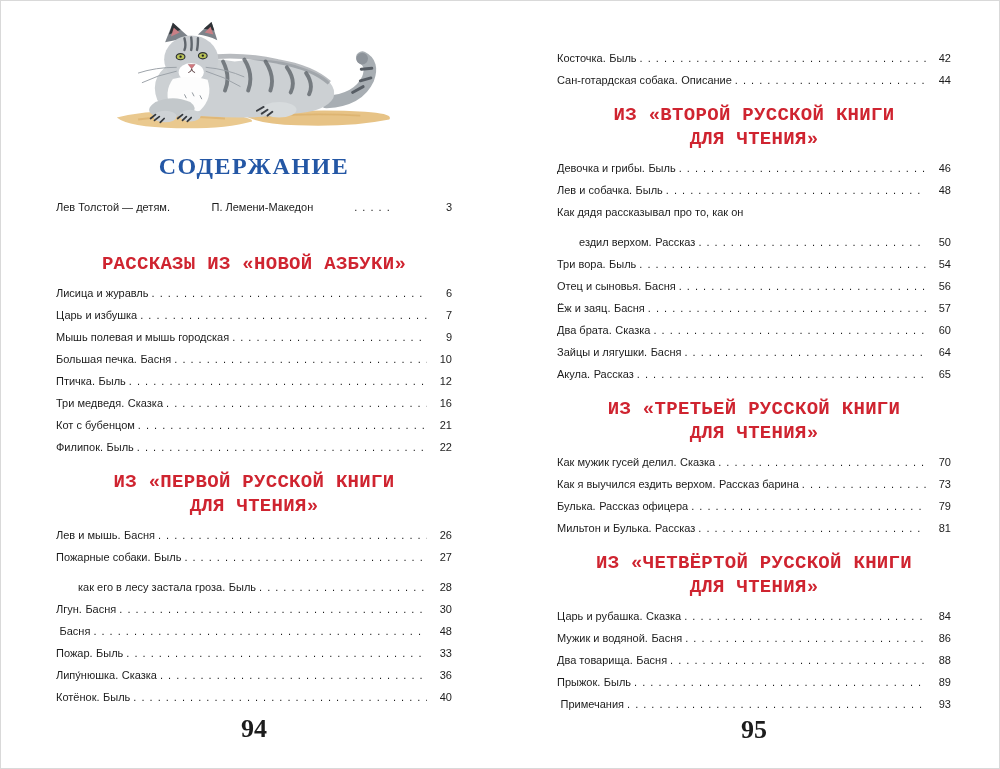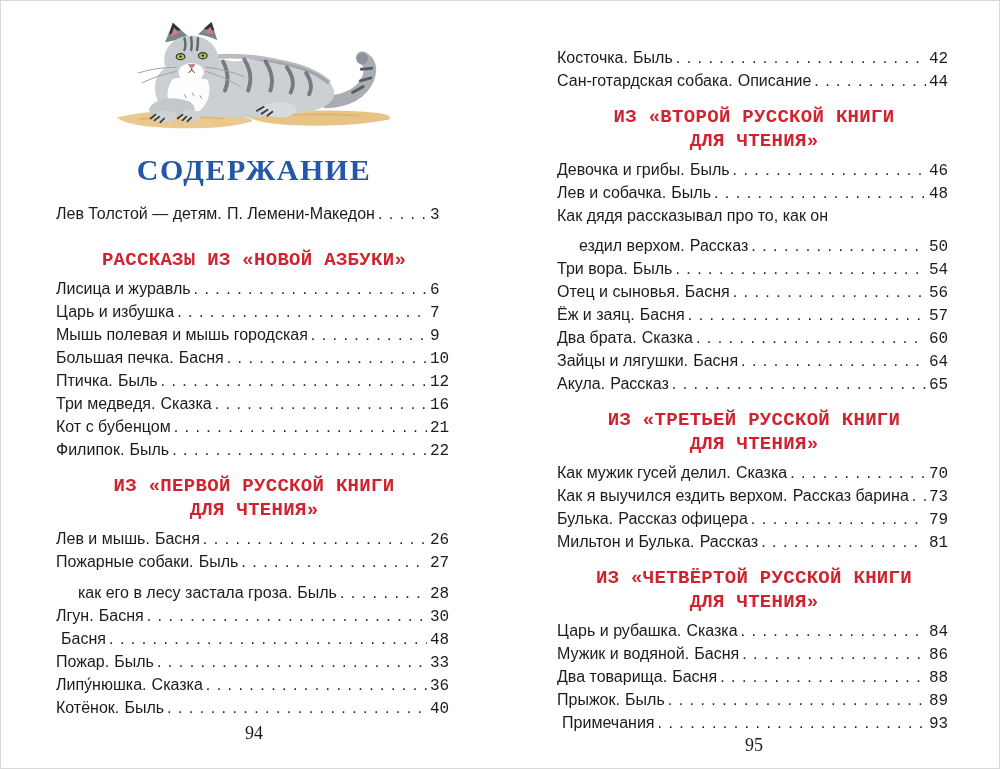--- a/index.html
+++ b/index.html
@@ -10,47 +10,47 @@
   }
   .page { display:flex; flex-direction:column; height:100%; overflow:hidden; }
   .page-left  { width:500px; padding:0 48px 0 55px; }
   .page-right { width:500px; padding:46px 48px 0 57px; }
 
   .cat-wrap { margin-top:18px; height:114px; display:flex; justify-content:center; }
 
   .contents-title {
     margin:20px 0 16px; text-align:center;
     font-family:"Liberation Serif", serif; font-weight:bold;
-    font-size:30px; letter-spacing:1.5px; color:#2457a5;
+    font-size:24px; letter-spacing:1.5px; color:#2457a5;
   }
 
   .sec-head {
     margin:12px 0 6px; text-align:center;
     font-family:Liberation Mono, monospace; font-weight:bold;
     font-size:19px; line-height:24px; letter-spacing:0.3px; color:#cf2430;
   }
 
-  .row { display:flex; align-items:baseline; font-size:16px; line-height:22px; }
+  .row { display:flex; align-items:baseline; font-size:11px; line-height:22px; }
   .row .t { white-space:nowrap; }
   .row .g { white-space:nowrap; }
   .row .g:not(:empty) { margin-left:0.32em; }
   .row .dots { flex:1 1 auto; overflow:hidden; white-space:nowrap; margin:0 3px; min-width:10px; }
   .row .dots::after {
     content:". . . . . . . . . . . . . . . . . . . . . . . . . . . . . . . . . . . . . . . . . . . . . . . . . . . . . . . . . . . .";
     letter-spacing:1px;
   }
-  .row .pg { flex:0 0 auto; min-width:22px;font-family:Liberation Mono, monospace; }
+  .row .pg { flex:0 0 auto; text-align:right; min-width:22px; }
   .row.hang { margin-bottom:0; }
   .row.cont { padding-left:22px;margin-top:8px; }
-  .row.intro { margin-bottom:10px; }
+  .row.intro { margin-bottom:22px;gap:38px; }
   .row.notes { }
 
   .pageno {
     margin-top:auto; padding-bottom:24px; text-align:center;
-    font-family:"Liberation Serif", serif; font-weight:normal; font-size:18px;
+    font-family:"Liberation Serif", serif; font-weight:bold; font-size:26px;
   }
 </style>
 </head>
 <body>
 
 <div class="spread">
 
   <div class="page page-left">
 
     <div class="cat-wrap">

